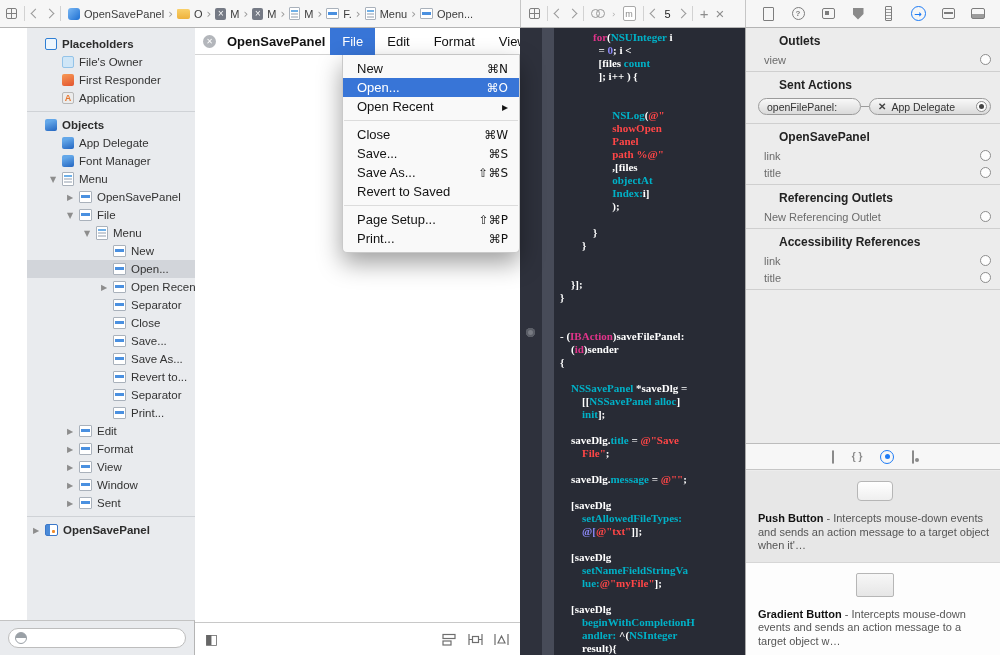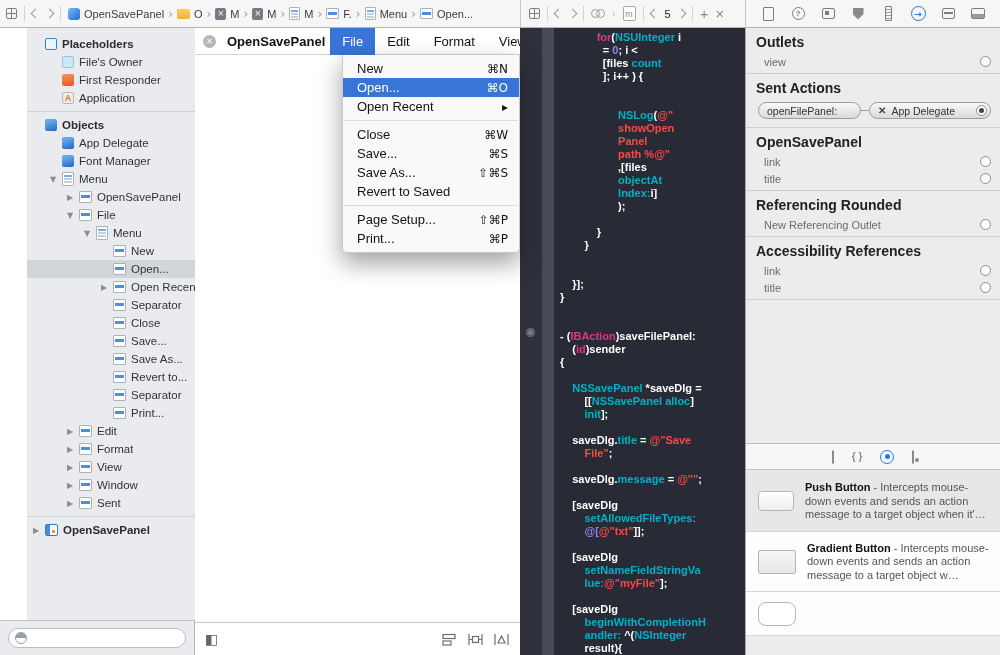--- a/index.html
+++ b/index.html
@@ -122,34 +122,34 @@
   .menu-sep{height:9px;position:relative;}
   .menu-sep::after{content:"";position:absolute;left:1px;right:1px;top:4px;height:1px;background:#dcdcdc;}
 
   
   .split-divider{position:absolute;left:520px;top:28px;width:22px;height:627px;background:#2e313c;}
   .split-handle{position:absolute;left:6px;top:300px;width:9px;height:9px;border-radius:50%;
                 background:#787b83;box-shadow:inset 0 0 0 2px #5a5d66;}
   .code-editor{position:absolute;left:542px;top:28px;width:203px;height:627px;background:#282b35;overflow:hidden;}
   .code-ribbon{position:absolute;left:0;top:0;width:12px;height:100%;background:#474b58;}
   .code{position:absolute;left:12px;top:3px;right:0;padding-left:6px;
-        font-family:Liberation Sans, sans-serif;font-size:11px;font-weight:bold;
+        font-family:Liberation Serif, serif;font-size:11px;font-weight:bold;
         color:#fff;white-space:pre;}
   .cl{height:13px;line-height:13px;}
   .c-p{color:#ffffff;}
   .c-k{color:#e0348a;}
   .c-t{color:#00b1c7;}
   .c-s{color:#ff4647;}
   .c-n{color:#8b87f5;}
 
   
   .utilities{position:absolute;left:745px;top:28px;width:255px;height:627px;background:#ececec;
              border-left:1px solid #aaa;overflow:hidden;}
   .util-section{border-bottom:1px solid #cfcfcf;padding-bottom:3px;}
-  .util-header{font-weight:bold;font-size:14px;color:#222;padding:6px 0 3px 10px;}
+  .util-header{font-weight:bold;font-size:12px;color:#222;padding:6px 0 3px 10px;margin-left:23px;}
   .util-row{display:flex;align-items:center;height:17px;padding:0 9px 0 18px;font-size:11px;color:#6b6b6b;}
   .radio{margin-left:auto;width:11px;height:11px;border:1px solid #8d8d8d;border-radius:50%;
          background:#fdfdfd;flex-shrink:0;}
   .radio.filled{display:flex;align-items:center;justify-content:center;}
   .radio.filled::after{content:"";width:5px;height:5px;background:#454545;border-radius:50%;}
   .pill-row{display:flex;align-items:center;padding:3px 9px 5px 12px;justify-content:center;}
   .pill{height:17px;border:1px solid #9b9b9b;border-radius:9px;background:linear-gradient(#f8f8f8,#dadada);
         display:flex;align-items:center;font-size:10.5px;color:#333;padding:0 8px;}
   .pill-action{width:103px;}
   .pill-target{flex:1;margin-left:0;gap:5px;padding:0 3px 0 8px;}
@@ -160,21 +160,21 @@
             display:flex;align-items:center;justify-content:center;gap:18px;}
   .lt-file{width:10px;height:13px;border:1.4px solid #8a8a8a;border-radius:1px;}
   .lt-snippet{font-size:10px;color:#8a8a8a;font-weight:bold;}
   .lt-object{width:14px;height:14px;border:1.6px solid #1d7bf5;border-radius:50%;
              display:flex;align-items:center;justify-content:center;}
   .lt-object::after{content:"";width:5px;height:5px;background:#1d7bf5;border-radius:50%;}
   .lt-media{width:13px;height:11px;border:1.4px solid #8a8a8a;border-radius:2px;position:relative;}
   .lt-media::after{content:"";position:absolute;left:2px;bottom:1px;width:4px;height:4px;
                    background:#8a8a8a;border-radius:50%;}
   .lib-list{position:absolute;left:0;top:443px;width:100%;bottom:0;overflow:hidden;}
-  .lib-row{display:flex;gap:11px;padding:10px 8px 9px 12px;border-bottom:1px solid #d6d6d6;background:#fdfdfd;}
+  .lib-row{display:flex;gap:11px;padding:10px 8px 9px 12px;border-bottom:1px solid #d6d6d6;background:#fdfdfd;flex-direction:column;}
   .lib-row.first{background:#e7e7e7;}
   .thumb{flex-shrink:0;align-self:center;}
   .thumb-push{width:36px;height:20px;background:linear-gradient(#ffffff,#efefef);border:1px solid #b6b6b6;border-radius:4px;}
   .thumb-gradient{width:38px;height:24px;background:linear-gradient(#f7f7f7,#e6e6e6);border:1px solid #b6b6b6;border-radius:2px;}
   .thumb-rounded{width:38px;height:24px;background:#fff;border:1px solid #b6b6b6;border-radius:8px;}
   .lib-text{font-size:11px;color:#555;line-height:13.5px;}
   .lib-name{font-weight:bold;color:#111;}
 </style>
 </head>
 <body>
@@ -559,21 +559,21 @@
       <div class="util-row">
         <span>link</span>
         <span class="radio"></span>
       </div>
       <div class="util-row">
         <span>title</span>
         <span class="radio"></span>
       </div>
     </div>
     <div class="util-section">
-      <div class="util-header">Referencing Rounded</div>
+      <div class="util-header">Referencing Outlets</div>
       <div class="util-row">
         <span>New Referencing Outlet</span>
         <span class="radio"></span>
       </div>
     </div>
     <div class="util-section">
       <div class="util-header">Accessibility References</div>
       <div class="util-row">
         <span>link</span>
         <span class="radio"></span>

